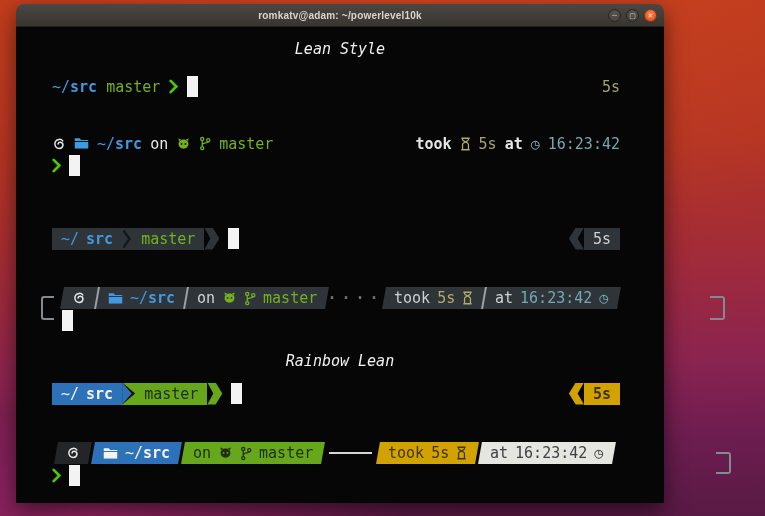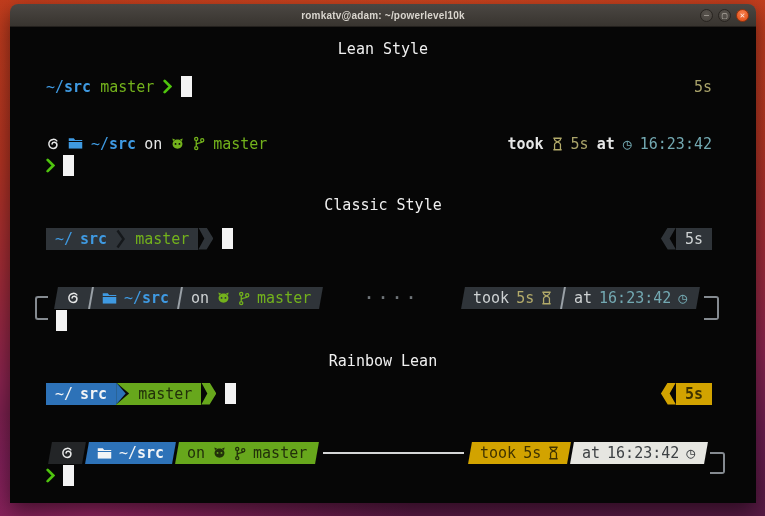--- a/index.html
+++ b/index.html
@@ -5,21 +5,21 @@
   html,body{margin:0;padding:0;}
   body{
     width:765px;height:516px;position:relative;overflow:hidden;
     font-family:"DejaVu Sans Mono","Liberation Mono",monospace;
     background:
       radial-gradient(60% 28% at 12% 99%, rgba(216,48,130,.45), transparent 70%),
       radial-gradient(120% 80% at 55% 0%, rgba(255,110,40,.22), transparent 60%),
       linear-gradient(178deg,#bf3a1c 0%,#b43423 30%,#a32c37 50%,#8c2450 70%,#6d1d50 85%,#581a44 100%);
   }
   .window{
-    position:absolute;left:10px;top:4px;width:746px;height:499px;
+    position:absolute;left:16px;top:4px;width:648px;height:499px;
     border-radius:8px 8px 0 0;box-shadow:0 8px 22px rgba(0,0,0,.55);
   }
   .titlebar{
     height:23px;border-radius:8px 8px 0 0;
     background:linear-gradient(#4b4743,#38342f);
     border-bottom:1px solid #23201d;box-sizing:border-box;
     display:flex;align-items:center;justify-content:center;position:relative;
     font-family:"Liberation Sans","DejaVu Sans",sans-serif;
   }
   .title-text{font-size:10px;color:#d9d5ce;font-weight:bold;letter-spacing:.2px;}
@@ -31,21 +31,21 @@
   .wbtn.close{background:radial-gradient(circle at 50% 30%,#f57e4c,#e04b12);border:1px solid #97320c;color:#fbe9e2;}
   .terminal{
     position:absolute;left:0;right:0;top:23px;bottom:0;background:#060606;
     font-size:15px;color:#e6e7e7;
   }
   .row{position:absolute;left:36px;right:44px;height:23px;display:flex;align-items:center;}
   .spread{justify-content:space-between;}
   .ctr{left:0;right:0;justify-content:center;}
   .g{display:flex;align-items:center;gap:9px;}
   .g8{display:flex;align-items:center;gap:8px;}
-  .sec-title{color:#f0f0f0;}
+  .sec-title{color:#f0f0f0;font-style:italic;}
   b{font-weight:bold;}
   .blue{color:#3f9ae2;}
   .green{color:#73b21c;}
   .pgreen{color:#4fc40e;}
   .white{color:#e6e7e7;}
   .bold{font-weight:bold;}
   .olive{color:#a9a36a;}
   .khaki{color:#b3ab6a;}
   .teal{color:#73a9b2;}
   .ltgray{color:#ced2d3;}
@@ -163,23 +163,20 @@
 
     <div class="row" style="top:127px">
       <span class="pgreen">
         <svg class="ic" width="9" height="15" viewBox="0 0 8 12">
             <path d="M1.5 1l5 5-5 5" stroke="currentColor" stroke-width="2.4" fill="none" stroke-linecap="round"></path>
           </svg>
       </span>
       <span class="cursor" style="margin-left:8px"></span>
     </div>
 
-    <div class="row ctr" style="top:166px">
-      <span class="sec-title">Classic Style</span>
-    </div>
 
     <div class="row spread" style="top:200px">
       <div class="g" style="gap:0">
         <div class="cbar">
           <span class="pad blue">
               <span>~/</span>
               <b>src</b>
             </span>
           <svg class="ic" width="10" height="22" viewBox="0 0 10 22">
               <path d="M1.5 2.5 7.5 11 1.5 19.5" stroke="#15181b" stroke-width="2.4" fill="none"></path>

